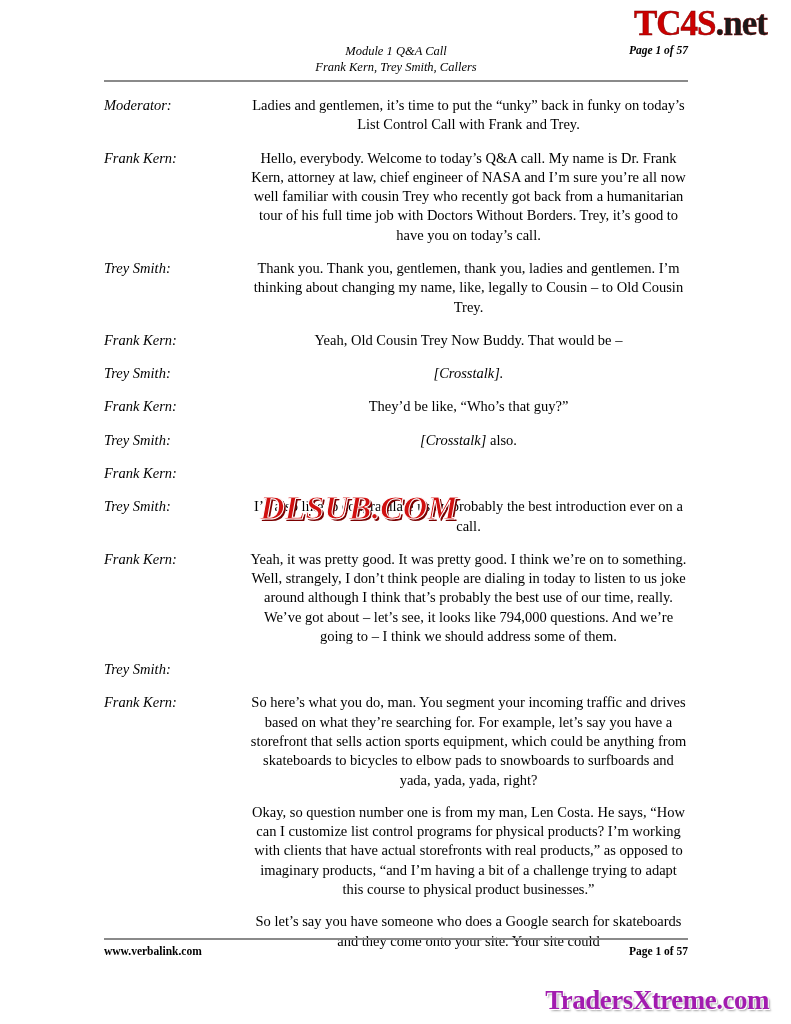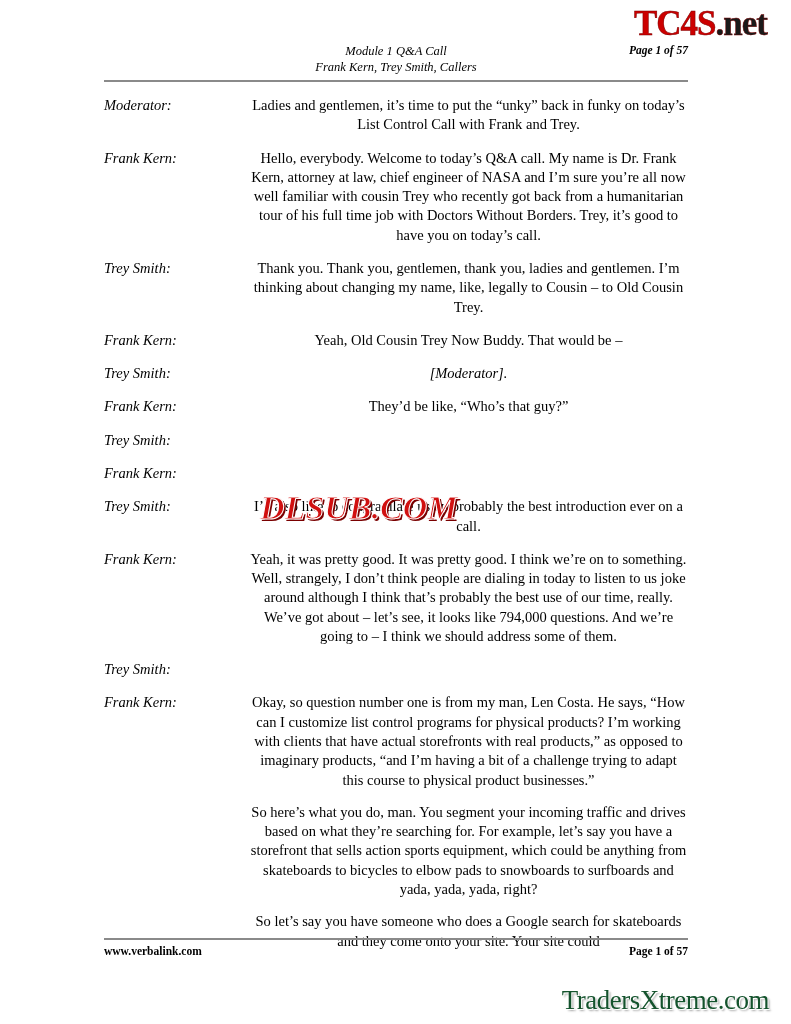--- a/index.html
+++ b/index.html
@@ -138,23 +138,23 @@
     font-size: 11.5px;
     font-weight: bold;
     display: flex;
     justify-content: space-between;
   }
   .wm-bot {
     position: absolute;
     right: 22px;
     bottom: 8px;
     font-family: "Liberation Serif", serif;
-    font-weight: normal;
+    font-weight: bold;
     font-size: 27px;
-    color: #14532d;
+    color: #a21caf;
     text-shadow: 1px 1px 0 #ffffff, 2px 2px 2px rgba(0,0,0,0.35);
     letter-spacing: -0.5px;
   }
 </style>
 </head>
 <body>
 
 <div class="page">
 
   <div class="wm-top"><span>TC4S</span><span class="net">.net</span></div>
@@ -194,33 +194,36 @@
     <div class="row">
       <div class="speaker">Frank Kern:</div>
       <div class="text">
         <p>Yeah, Old Cousin Trey Now Buddy.  That would be –</p>
       </div>
     </div>
 
     <div class="row">
       <div class="speaker">Trey Smith:</div>
       <div class="text">
-        <p class="ital">[Moderator].</p>
+        <p class="ital">[Crosstalk].</p>
       </div>
     </div>
 
     <div class="row">
       <div class="speaker">Frank Kern:</div>
       <div class="text">
         <p>They’d be like, “Who’s that guy?”</p>
       </div>
     </div>
 
     <div class="row">
       <div class="speaker">Trey Smith:</div>
+      <div class="text">
+        <p><span class="ital">[Crosstalk]</span><span> also.</span></p>
+      </div>
     </div>
 
     <div class="row">
       <div class="speaker">Frank Kern:</div>
     </div>
 
     <div class="row">
       <div class="speaker">Trey Smith:</div>
       <div class="text">
         <p>I’d also like to congratulate us on probably the best introduction ever on a call.</p>
@@ -234,22 +237,22 @@
       </div>
     </div>
 
     <div class="row">
       <div class="speaker">Trey Smith:</div>
     </div>
 
     <div class="row">
       <div class="speaker">Frank Kern:</div>
       <div class="text">
+        <p>So here’s what you do, man.  You segment your incoming traffic and drives based on what they’re searching for.  For example, let’s say you have a storefront that sells action sports equipment, which could be anything from skateboards to bicycles to elbow pads to snowboards to surfboards and yada, yada, yada, right?</p>
         <p>Okay, so question number one is from my man, Len Costa.  He says, “How can I customize list control programs for physical products?  I’m working with clients that have actual storefronts with real products,” as opposed to imaginary products, “and I’m having a bit of a challenge trying to adapt this course to physical product businesses.”</p>
-        <p>So here’s what you do, man.  You segment your incoming traffic and drives based on what they’re searching for.  For example, let’s say you have a storefront that sells action sports equipment, which could be anything from skateboards to bicycles to elbow pads to snowboards to surfboards and yada, yada, yada, right?</p>
         <p>So let’s say you have someone who does a Google search for skateboards and they come onto your site.  Your site could</p>
       </div>
     </div>
 
   </div>
 
   <div class="wm-mid">DLSUB.COM</div>
 
   <div class="rule-bot"></div>
   <div class="footer">

